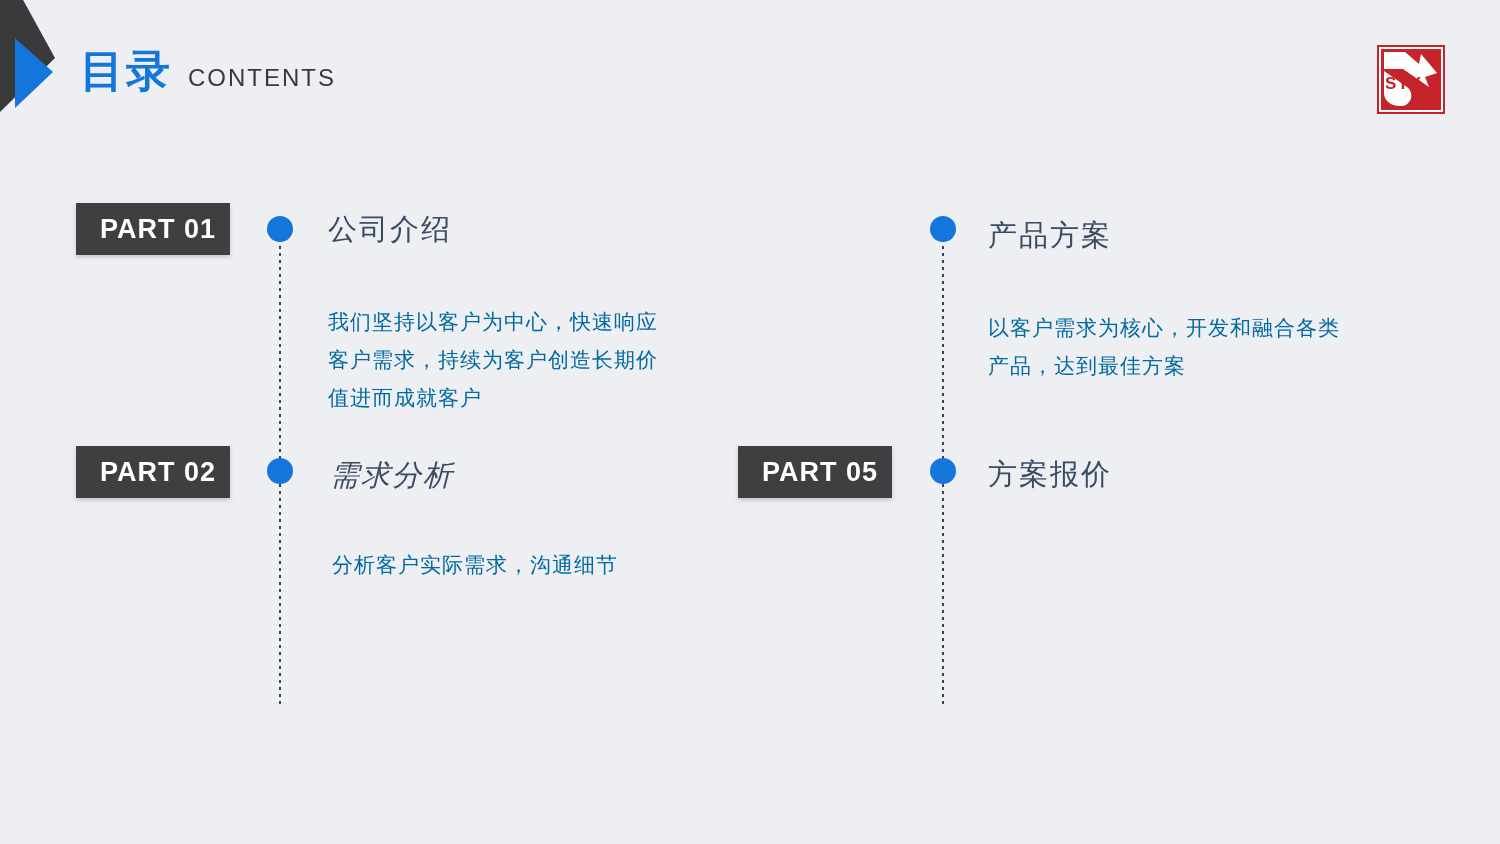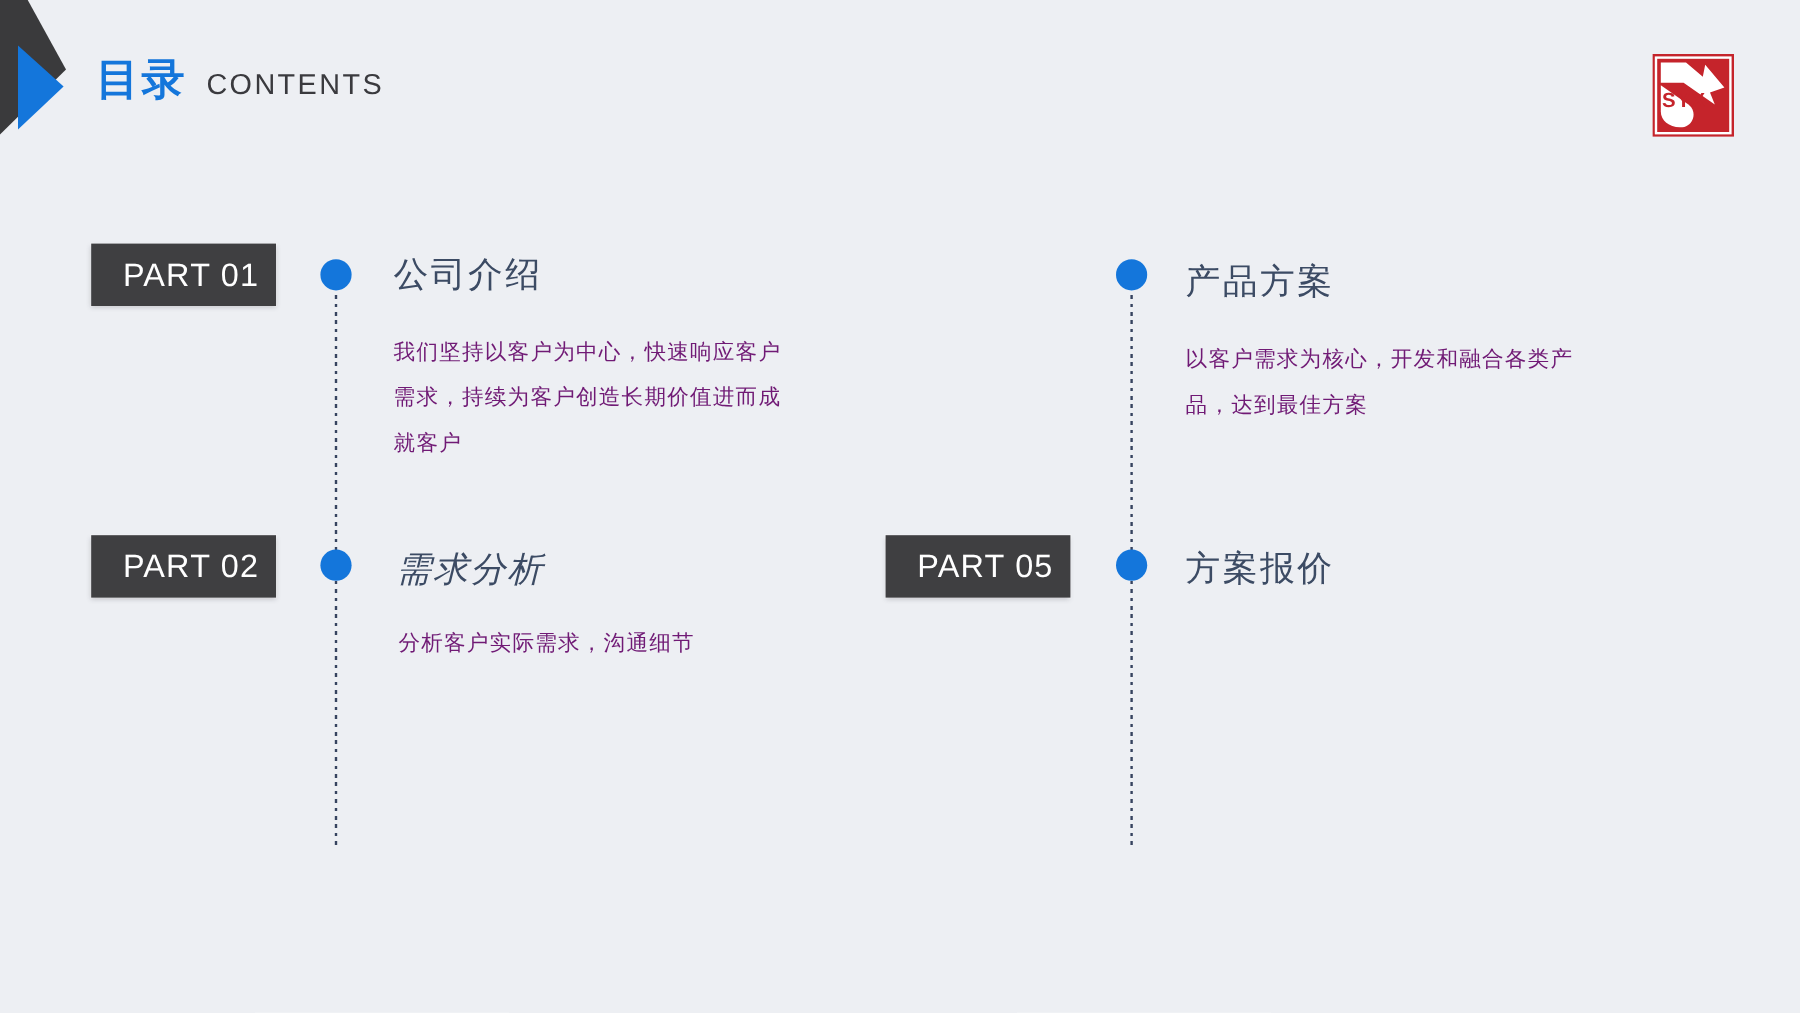--- a/index.html
+++ b/index.html
@@ -24,21 +24,21 @@
 
   
   .header {
     position: absolute;
     left: 80px; top: 42px;
     display: flex;
     align-items: baseline;
     gap: 16px;
   }
   .header .title-cn {
-    font-size: 36px;
+    font-size: 44px;
     font-weight: bold;
     color: #1476db;
     letter-spacing: 2px;
   }
   .header .title-en {
     font-size: 24px;
     font-weight: 400;
     color: #3a3a3e;
     letter-spacing: 2px;
   }
@@ -67,40 +67,42 @@
     width: 154px;
     height: 52px;
     background: #3f3f41;
     color: #ffffff;
     font-size: 27px;
     line-height: 52px;
     text-align: right;
     padding-right: 14px;
     letter-spacing: 1px;
     box-shadow: 0 2px 4px rgba(60,60,70,0.25), 0 0 0 1px rgba(255,255,255,0.35);
+    font-weight: bold;
   }
   .dot {
     position: absolute;
     width: 26px; height: 26px;
     border-radius: 50%;
     background: #1476db;
   }
   .sec-title {
     position: absolute;
     font-size: 29px;
     color: #3c4b64;
     letter-spacing: 2px;
     line-height: 1.1;
   }
   .sec-desc {
     position: absolute;
-    font-size: 18px;
+    font-size: 21px;
     line-height: 38px;
-    color: #701a75;
+    color: #0369a1;
     letter-spacing: 1px;
+    margin-top: 29px;
   }
 
   
   .s1-box { left: 76px;  top: 203px; }
   .s2-box { left: 76px;  top: 446px; }
   .s3-box { left: 738px; top: 203px; }
   .s4-box { left: 738px; top: 446px; }
 
   .s1-dot { left: 267px; top: 216px; }
   .s2-dot { left: 267px; top: 458px; }

